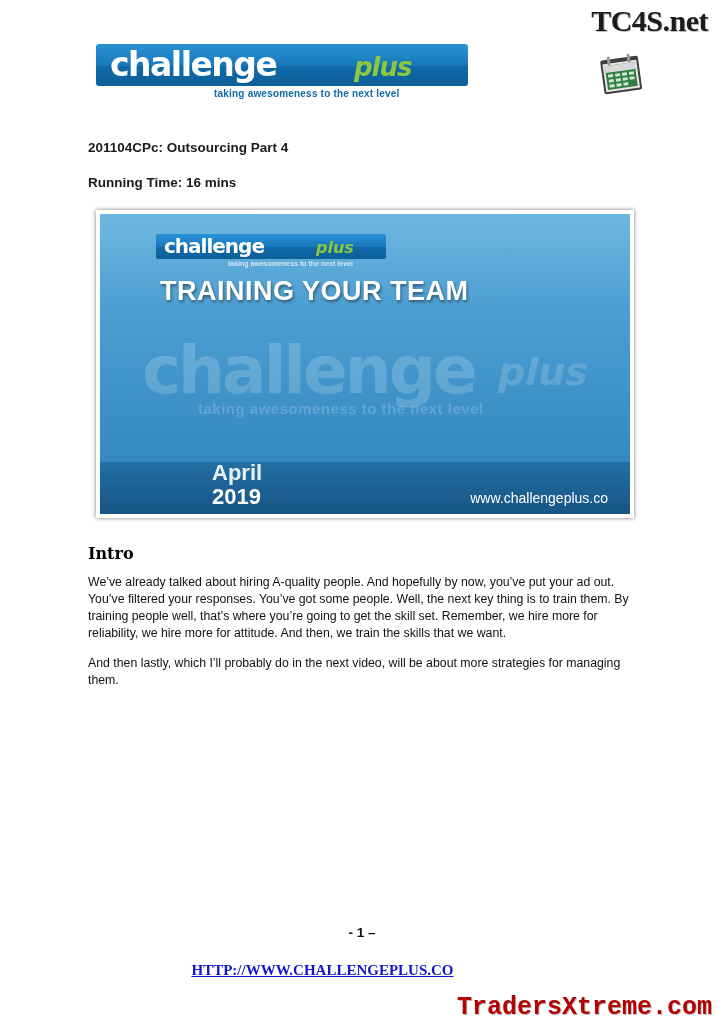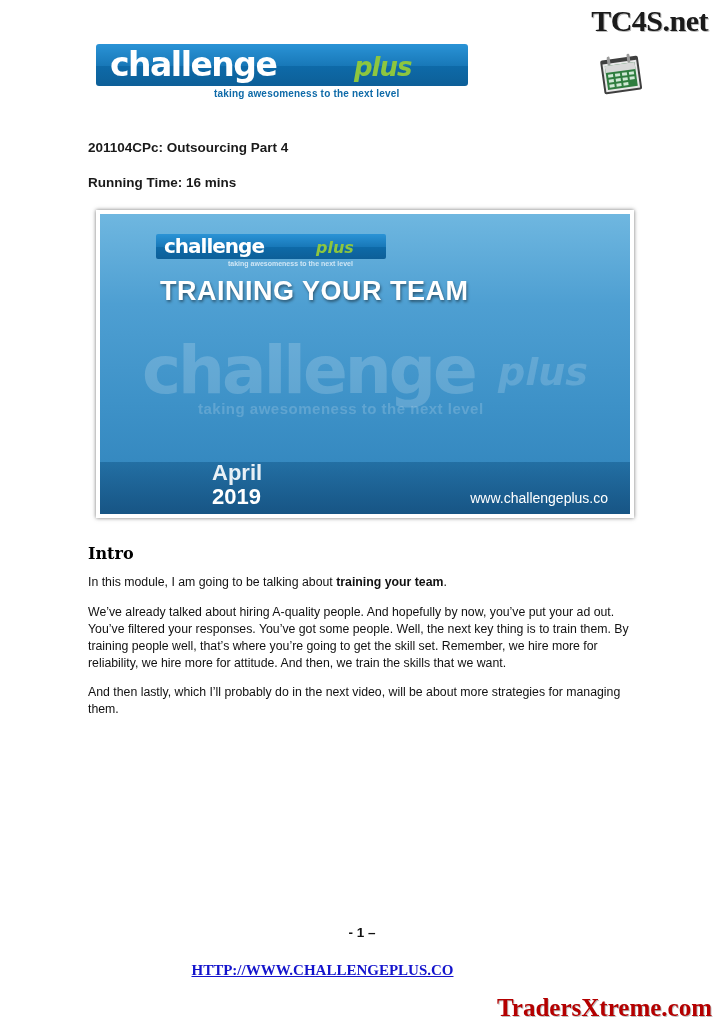--- a/index.html
+++ b/index.html
@@ -277,21 +277,21 @@
     font-family: "Liberation Serif", serif;
     font-size: 15px;
     font-weight: bold;
     color: #1414cc;
     text-decoration: underline;
   }
   .tx-mark {
     position: absolute;
     right: 12px;
     bottom: 2px;
-    font-family: Liberation Serif, serif;
+    font-family: Liberation Mono, monospace;
     font-weight: bold;
     font-size: 25px;
     color: #b40000;
     text-shadow: 1px 1px 0 rgba(0,0,0,0.25);
   }
 </style>
 </head>
 <body>
 
 <div class="tc4s-mark">TC4S.net</div>
@@ -350,23 +350,20 @@
 
     <div class="video-footer"></div>
     <div class="video-month">April</div>
     <div class="video-year">2019</div>
     <div class="video-url">www.challengeplus.co</div>
 
   </div>
 
   <div class="section-title">Intro</div>
 
-  <p class="para">
-    <span>In this module, I am going to be talking about </span><b>training your team</b><span>.</span>
-  </p>
 
   <p class="para">We’ve already talked about hiring A-quality people. And hopefully by now, you’ve put your ad out. You’ve filtered your responses. You’ve got some people. Well, the next key thing is to train them. By training people well, that’s where you’re going to get the skill set. Remember, we hire more for reliability, we hire more for attitude. And then, we train the skills that we want.</p>
 
   <p class="para">And then lastly, which I’ll probably do in the next video, will be about more strategies for managing them.</p>
 </div>
 
 <div class="page-num">- 1 –</div>
 <div class="footer-link">HTTP://WWW.CHALLENGEPLUS.CO</div>
 <div class="tx-mark">TradersXtreme.com</div>
 

